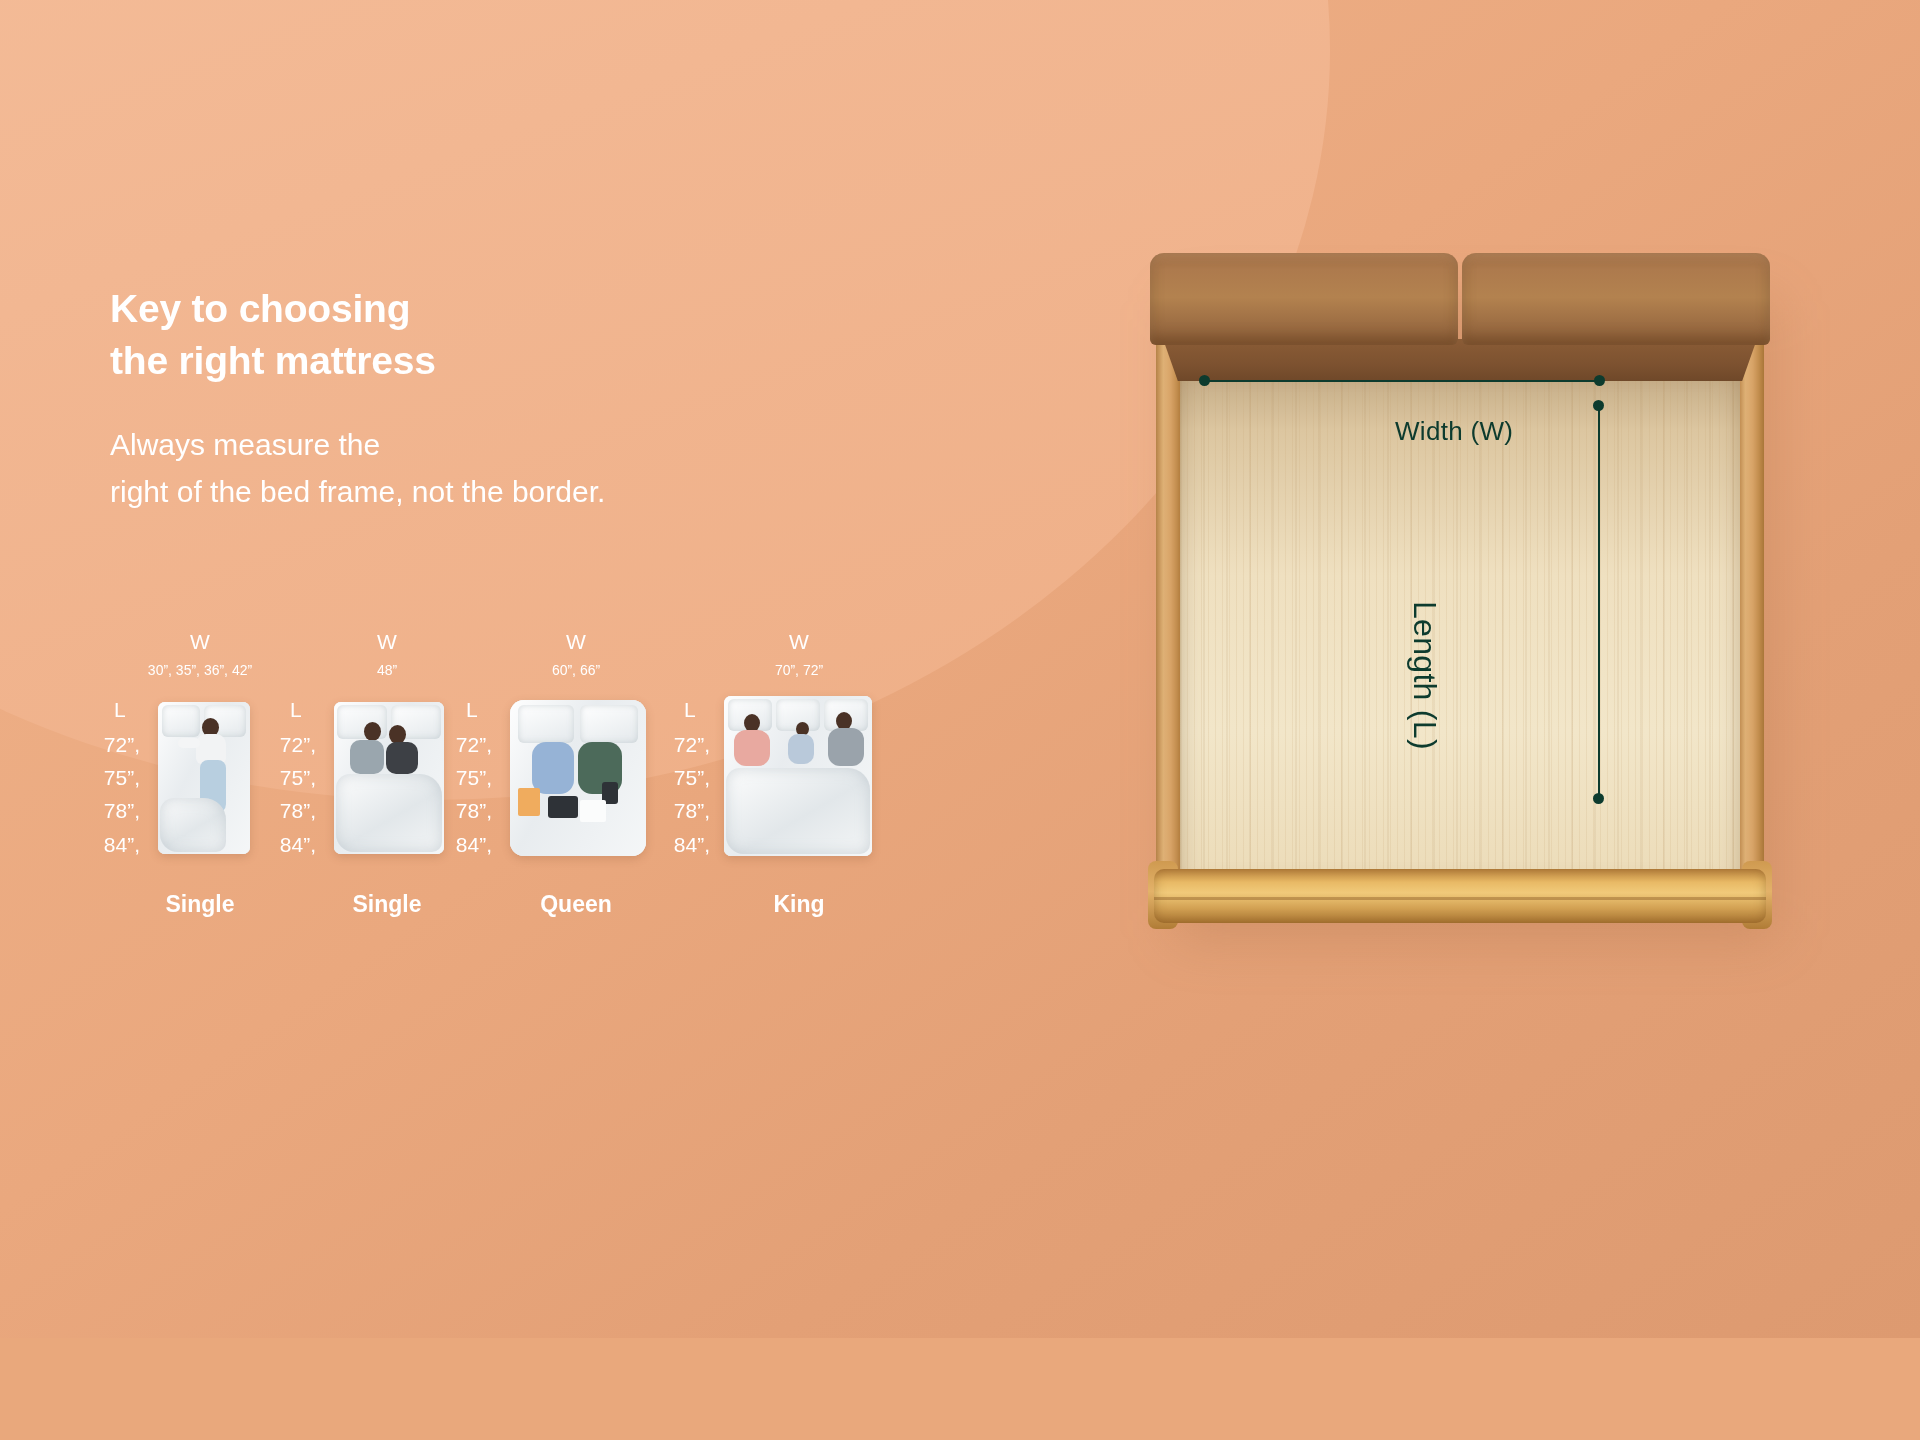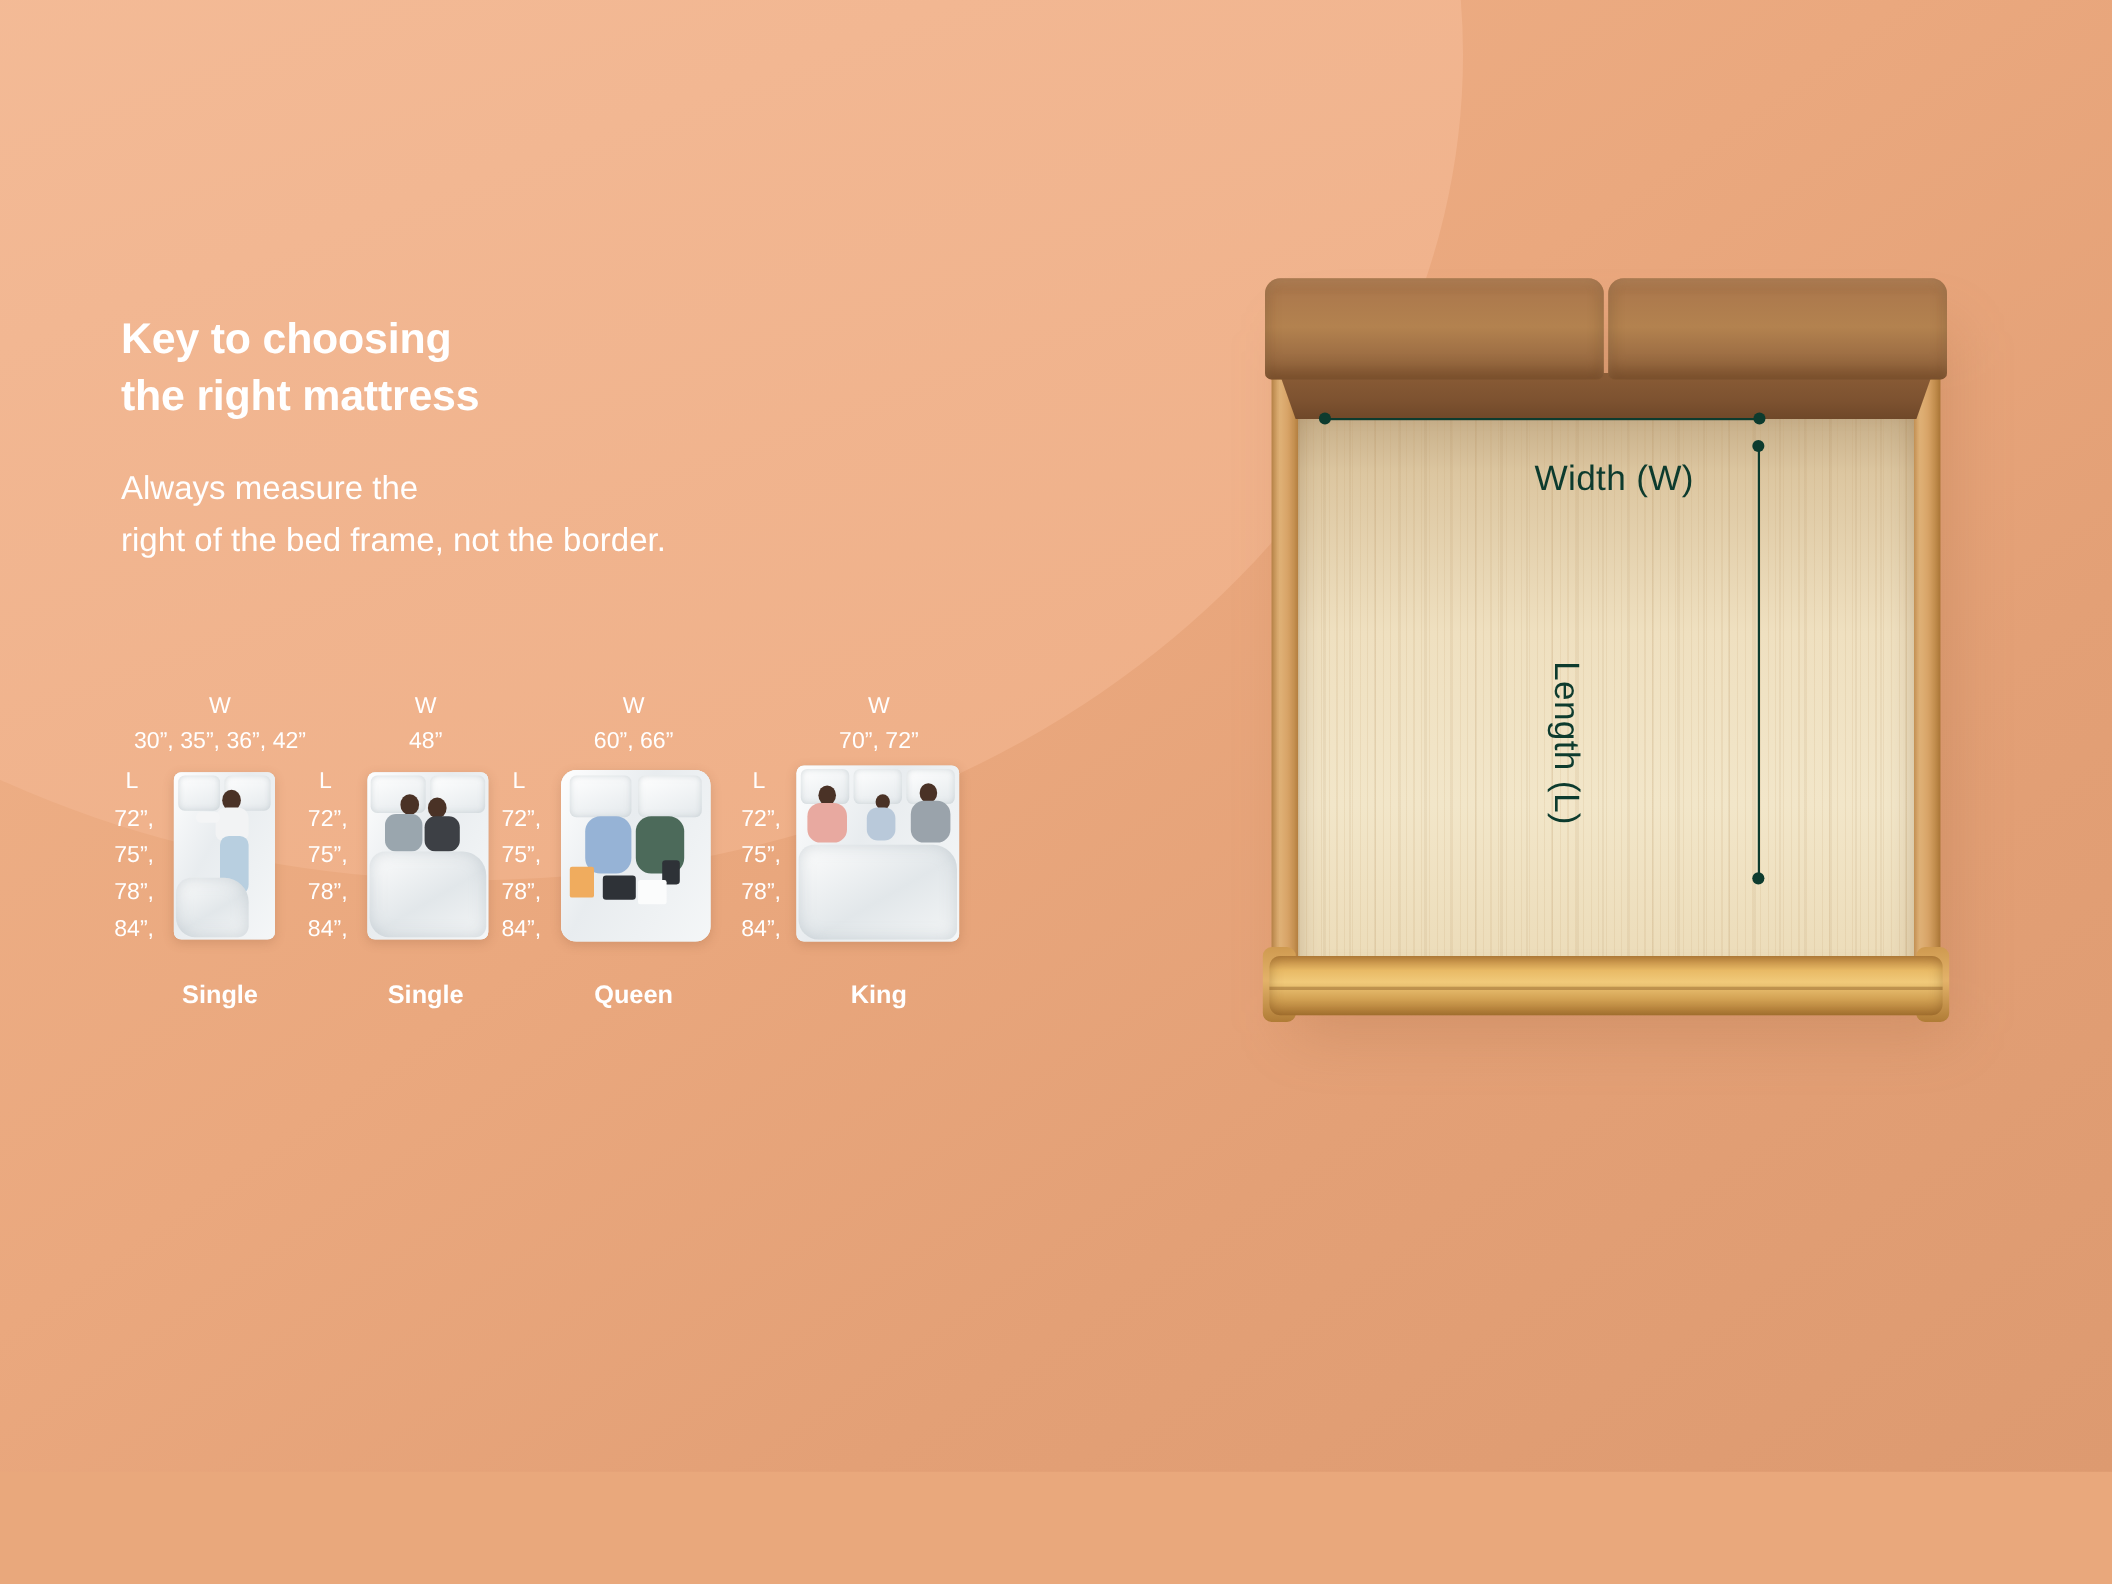--- a/index.html
+++ b/index.html
@@ -77,21 +77,21 @@
     color: #ffffff;
     font-size: 21px;
     font-weight: 300;
   }
   .size-card .w-vals {
     position: absolute;
     left: -60px;
     right: -60px;
     text-align: center;
     color: #ffffff;
-    font-size: 21px;
+    font-size: 14px;
     font-weight: 300;
     white-space: nowrap;
   }
   .size-card .l-letter {
     position: absolute;
     color: #ffffff;
     font-size: 21px;
     font-weight: 300;
   }
   .size-card .l-vals {
@@ -266,21 +266,21 @@
     border-radius: 50%;
     background: #0d3b2e;
   }
   .measure-w .dot-l { left: -4px; }
   .measure-w .dot-r { right: -4px; }
   .label-width {
     position: absolute;
     left: 1395px;
     top: 416px;
     color: #0d3b2e;
-    font-size: 32px;
+    font-size: 26px;
     font-weight: 300;
     letter-spacing: 0.3px;
     white-space: nowrap;
   }
   .measure-l {
     position: absolute;
     left: 1598px;
     top: 404px;
     width: 2px;
     height: 396px;

